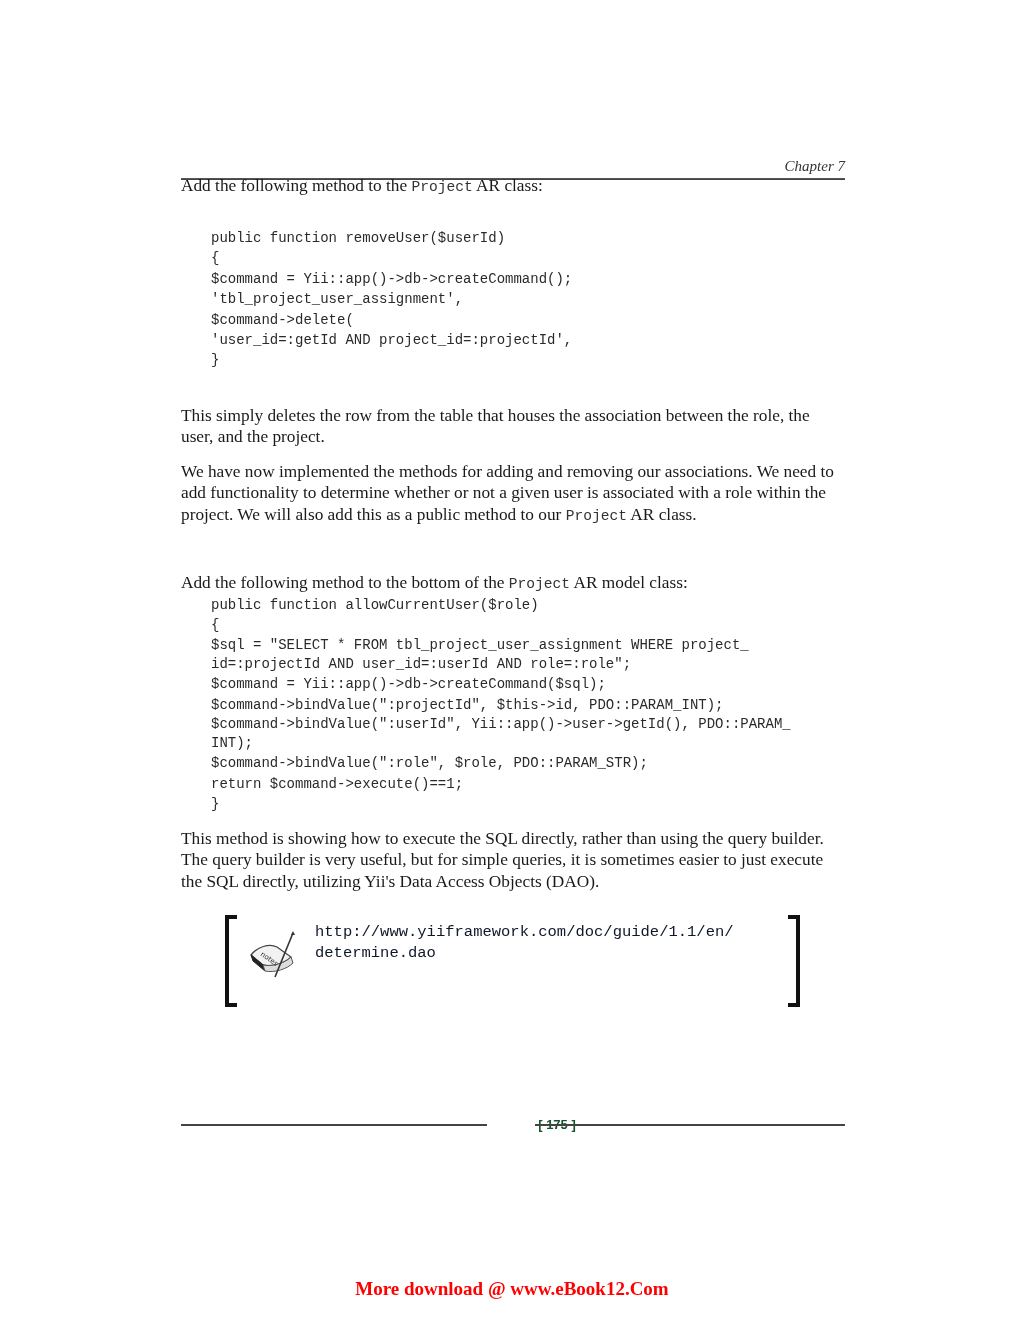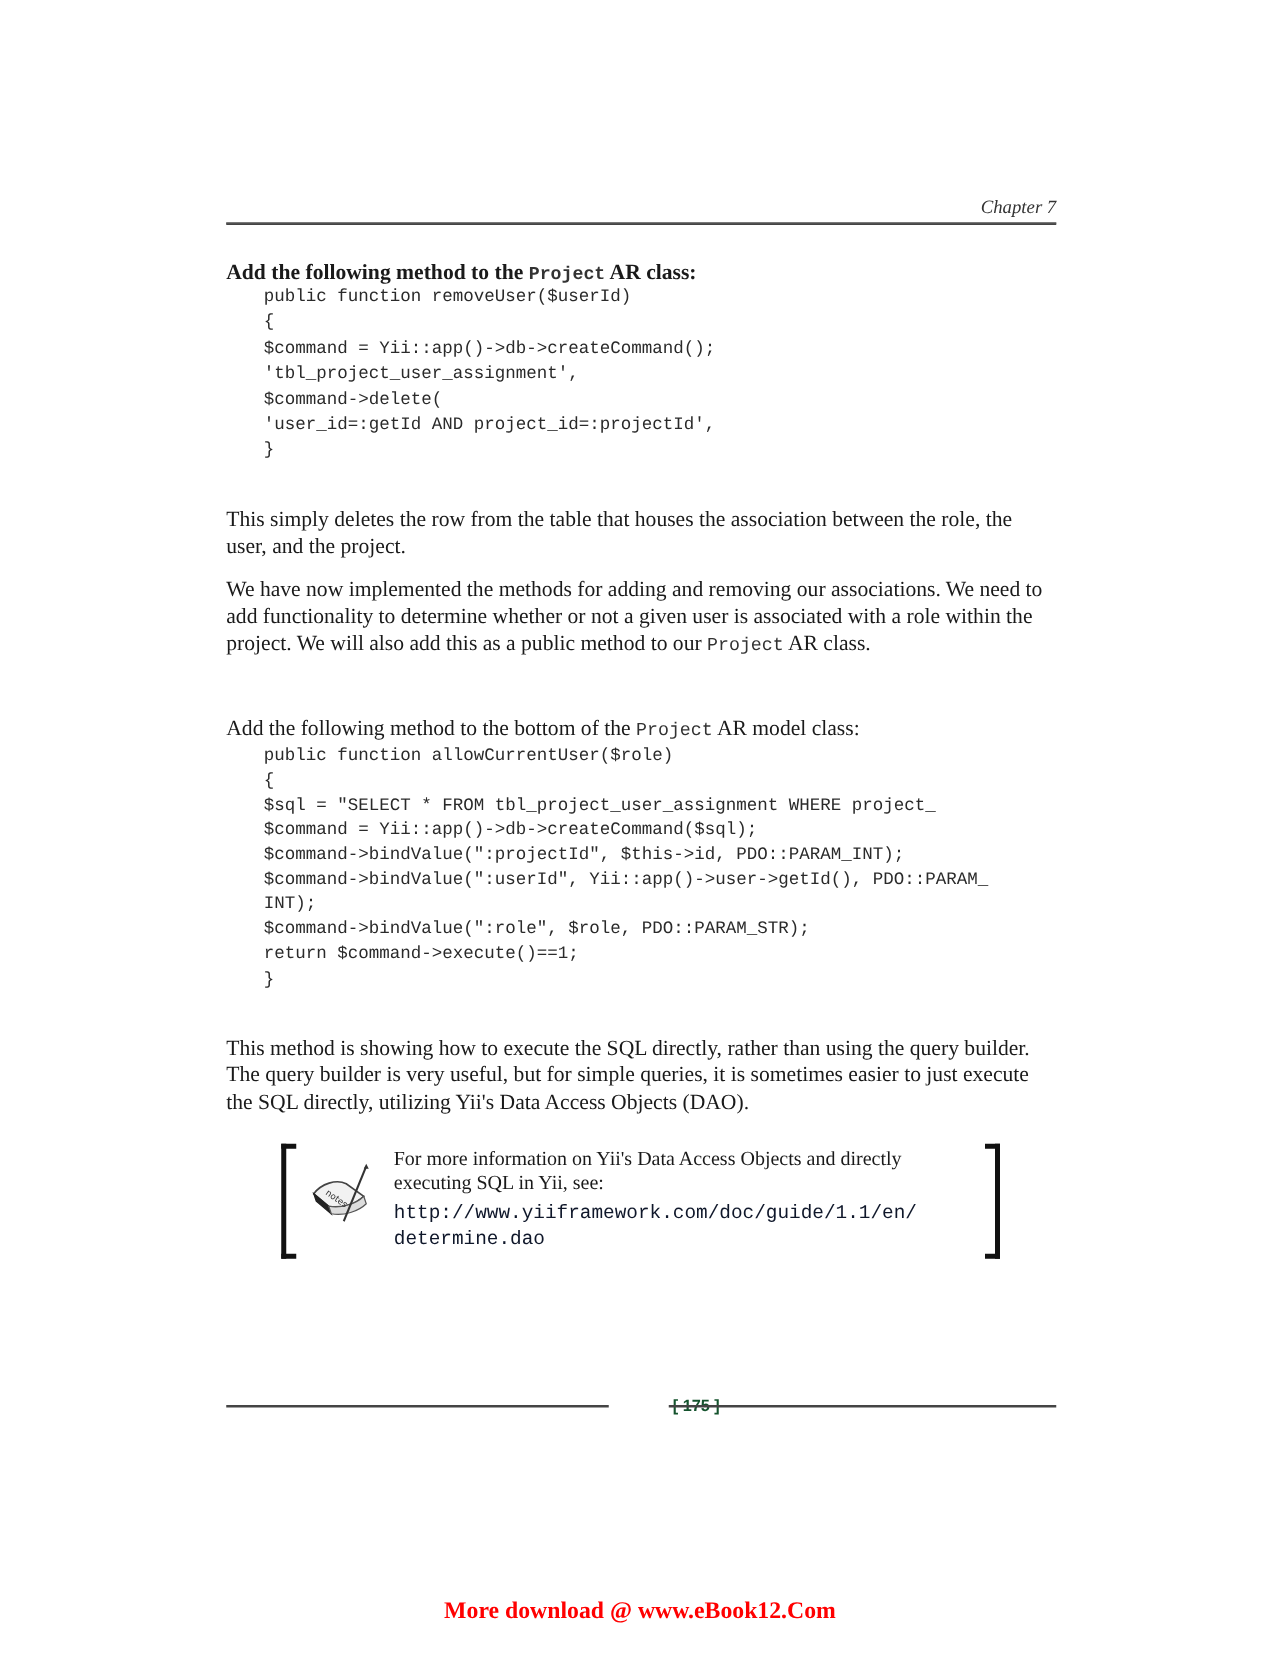--- a/index.html
+++ b/index.html
@@ -54,21 +54,21 @@
       position: absolute; left: 0; top: 1278px; width: 1024px; text-align: center;
       font-family: "Liberation Serif", "DejaVu Serif", serif; font-weight: bold; font-size: 19px; color: #ff0000;
     }
   </style>
 </head>
 <body>
 
 <div class="chapter-header serif">Chapter 7</div>
 <div class="header-rule"></div>
 
-<div class="para serif" style="top:207px;font-weight:bold;">
+<div class="para serif" style="top:175px;">
   <span>Add the following method to the </span><code>Project</code><span> AR class:</span>
 </div>
 
 <div class="code-block mono" style="top:228px;">
   <div class="code-line">public function removeUser($userId)</div>
   <div class="code-line">{</div>
   <div class="code-line">$command = Yii::app()-&gt;db-&gt;createCommand();</div>
   <div class="code-line">'tbl_project_user_assignment',</div>
   <div class="code-line">$command-&gt;delete(</div>
   <div class="code-line">'user_id=:getId AND project_id=:projectId',</div>
@@ -82,20 +82,21 @@
 </div>
 
 <div class="para serif" style="top:560px;margin-top:12px;">
   <span>Add the following method to the bottom of the </span><code>Project</code><span> AR model class:</span>
 </div>
 
 <div class="code-block mono" style="top:595px;">
   <div class="code-line">public function allowCurrentUser($role)</div>
   <div class="code-line">{</div>
   <div class="code-line tight">$sql = "SELECT * FROM tbl_project_user_assignment WHERE project_</div>
+  <div class="code-line">id=:projectId AND user_id=:userId AND role=:role";</div>
   <div class="code-line">$command = Yii::app()-&gt;db-&gt;createCommand($sql);</div>
   <div class="code-line">$command-&gt;bindValue(":projectId", $this-&gt;id, PDO::PARAM_INT);</div>
   <div class="code-line tight">$command-&gt;bindValue(":userId", Yii::app()-&gt;user-&gt;getId(), PDO::PARAM_</div>
   <div class="code-line">INT);</div>
   <div class="code-line">$command-&gt;bindValue(":role", $role, PDO::PARAM_STR);</div>
   <div class="code-line">return $command-&gt;execute()==1;</div>
   <div class="code-line">}</div>
 </div>
 
 <div class="para serif" style="top:828px;">This method is showing how to execute the SQL directly, rather than using the query builder. The query builder is very useful, but for simple queries, it is sometimes easier to just execute the SQL directly, utilizing Yii's Data Access Objects (DAO).</div>
@@ -106,21 +107,20 @@
     <svg width="56" height="56" viewBox="0 0 56 56">
       <path d="M4 28 C10 20, 22 16, 30 20 L44 30 C38 36, 26 40, 16 38 Z" fill="#f2f2f2" stroke="#444" stroke-width="1.3"></path>
       <path d="M4 28 L16 38 L18 44 L6 34 Z" fill="#222" stroke="#222" stroke-width="1"></path>
       <path d="M16 38 C26 40, 38 36, 44 30 L46 36 C40 42, 28 46, 18 44 Z" fill="#ddd" stroke="#555" stroke-width="1"></path>
       <text x="14" y="31" font-size="7" font-family="DejaVu Sans, sans-serif" fill="#333" transform="rotate(35 18 28)">notes</text>
       <line x1="28" y1="50" x2="46" y2="6" stroke="#333" stroke-width="1.6"></line>
       <polygon points="46,4 48,8 44,8" fill="#333"></polygon>
     </svg>
   </div>
   <div class="note-text serif">
-    <div>For more information on Yii's Data Access Objects and directly executing SQL in Yii, see:</div>
     <div class="note-url">
       <div>http://www.yiiframework.com/doc/guide/1.1/en/</div>
       <div>determine.dao</div>
     </div>
   </div>
   <div class="bracket-right"></div>
 </div>
 
 <div class="footer">
   <div class="footer-rule-left"></div>

